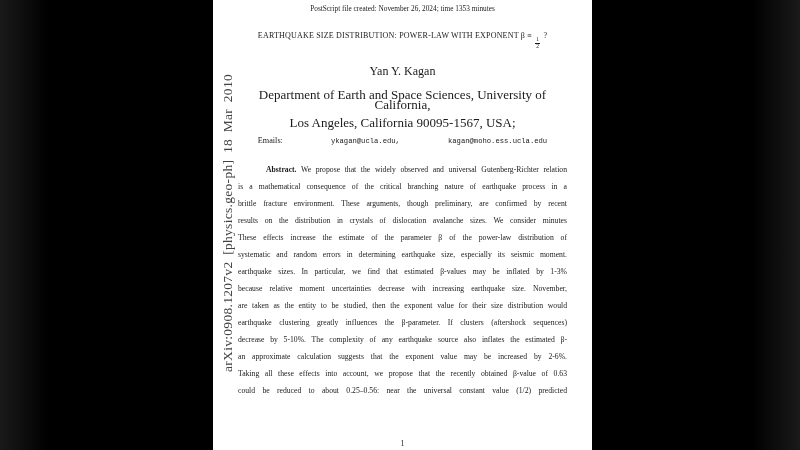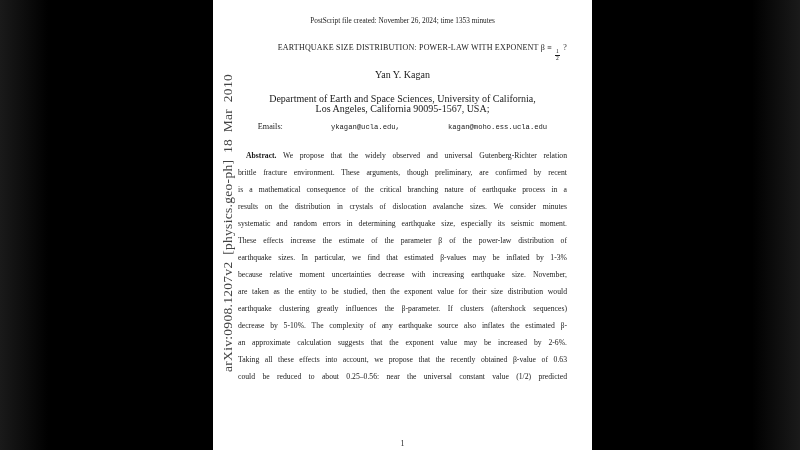--- a/index.html
+++ b/index.html
@@ -14,21 +14,21 @@
     width: 800px; height: 450px;
     background: linear-gradient(90deg, #1a1a1a 0%, #000 6%, #000 94%, #1a1a1a 100%);
   }
   .page {
     position: absolute;
     left: 213px; top: 0;
     width: 379px; height: 450px;
     background: #ffffff;
     color: #1a1a1a;
   }
-  .content { padding: 12px 25px; }
+  .content { padding: 0 25px; }
 
   .watermark {
     position: absolute;
     left: 7px; top: 372px;
     transform: rotate(-90deg);
     transform-origin: 0 0;
     white-space: nowrap;
     font-size: 13.5px;
     color: #434343;
     letter-spacing: 0.3px;
@@ -37,45 +37,45 @@
 
   .ps-line {
     padding-top: 4px;
     text-align: center;
     font-size: 7.3px;
     line-height: 10px;
     color: #222;
   }
   .title {
     margin-top: 16px;
-    text-align: right;
+    text-align: center;
     font-size: 8px;
     line-height: 11px;
     letter-spacing: 0.2px;
     white-space: nowrap;
   }
   .frac {
     display: inline-flex;
     flex-direction: column;
     align-items: center;
     vertical-align: -3px;
     font-size: 5.5px;
     line-height: 1.05;
     margin: 0 1px;
   }
   .frac .num { border-bottom: 0.6px solid #1a1a1a; padding: 0 1px; }
   .author {
-    margin-top: 8px;
+    margin-top: 16px;
     text-align: center;
-    font-size: 10px;
+    font-size: 12px;
     line-height: 10px;
   }
-  .affil { text-align: center; font-size: 10px; line-height: 10px; }
+  .affil { text-align: center; font-size: 13px; line-height: 10px; }
   .affil.first { margin-top: 14px; }
-  .affil.second { }
+  .affil.second { margin-top: 8px; }
   .emails {
     margin-top: 8px;
     text-align: center;
     font-size: 8.2px;
     line-height: 10px;
   }
   .mono {
     font-family: "Liberation Mono", "DejaVu Sans Mono", monospace;
     font-size: 7.2px;
     margin-left: 46px;
@@ -83,21 +83,21 @@
 
   .abstract { margin-top: 15px; }
   .abs-line {
     font-size: 7.7px;
     line-height: 17px;
     height: 17px;
     text-align: justify;
     text-align-last: justify;
     color: #1a1a1a;
   }
-  .abs-line.first { text-indent: 8px; }
+  .abs-line.first { text-indent: 8px; margin-left: 20px; }
   .abs-label { font-weight: bold; }
 
   .page-number {
     position: absolute;
     bottom: 1px; left: 0;
     width: 100%;
     text-align: center;
     font-size: 8px;
     line-height: 11px;
   }
@@ -132,25 +132,25 @@
         <span>Emails:</span>
         <span class="mono">ykagan@ucla.edu,</span>
         <span class="mono">kagan@moho.ess.ucla.edu</span>
       </div>
 
       <div class="abstract">
         <div class="abs-line first">
           <span class="abs-label">Abstract.</span>
           <span>We propose that the widely observed and universal Gutenberg-Richter relation</span>
         </div>
+        <div class="abs-line">is a mathematical consequence of the critical branching nature of earthquake process in a</div>
         <div class="abs-line">brittle fracture environment. These arguments, though preliminary, are confirmed by recent</div>
-        <div class="abs-line">is a mathematical consequence of the critical branching nature of earthquake process in a</div>
         <div class="abs-line">results on the distribution in crystals of dislocation avalanche sizes. We consider minutes</div>
+        <div class="abs-line">These effects increase the estimate of the parameter β of the power-law distribution of</div>
         <div class="abs-line">systematic and random errors in determining earthquake size, especially its seismic moment.</div>
-        <div class="abs-line">These effects increase the estimate of the parameter β of the power-law distribution of</div>
         <div class="abs-line">earthquake sizes. In particular, we find that estimated β-values may be inflated by 1-3%</div>
         <div class="abs-line">because relative moment uncertainties decrease with increasing earthquake size. November,</div>
         <div class="abs-line">are taken as the entity to be studied, then the exponent value for their size distribution would</div>
         <div class="abs-line">earthquake clustering greatly influences the β-parameter. If clusters (aftershock sequences)</div>
         <div class="abs-line">decrease by 5-10%. The complexity of any earthquake source also inflates the estimated β-</div>
         <div class="abs-line">an approximate calculation suggests that the exponent value may be increased by 2-6%.</div>
         <div class="abs-line">Taking all these effects into account, we propose that the recently obtained β-value of 0.63</div>
         <div class="abs-line">could be reduced to about 0.25–0.56: near the universal constant value (1/2) predicted</div>
       </div>
 

